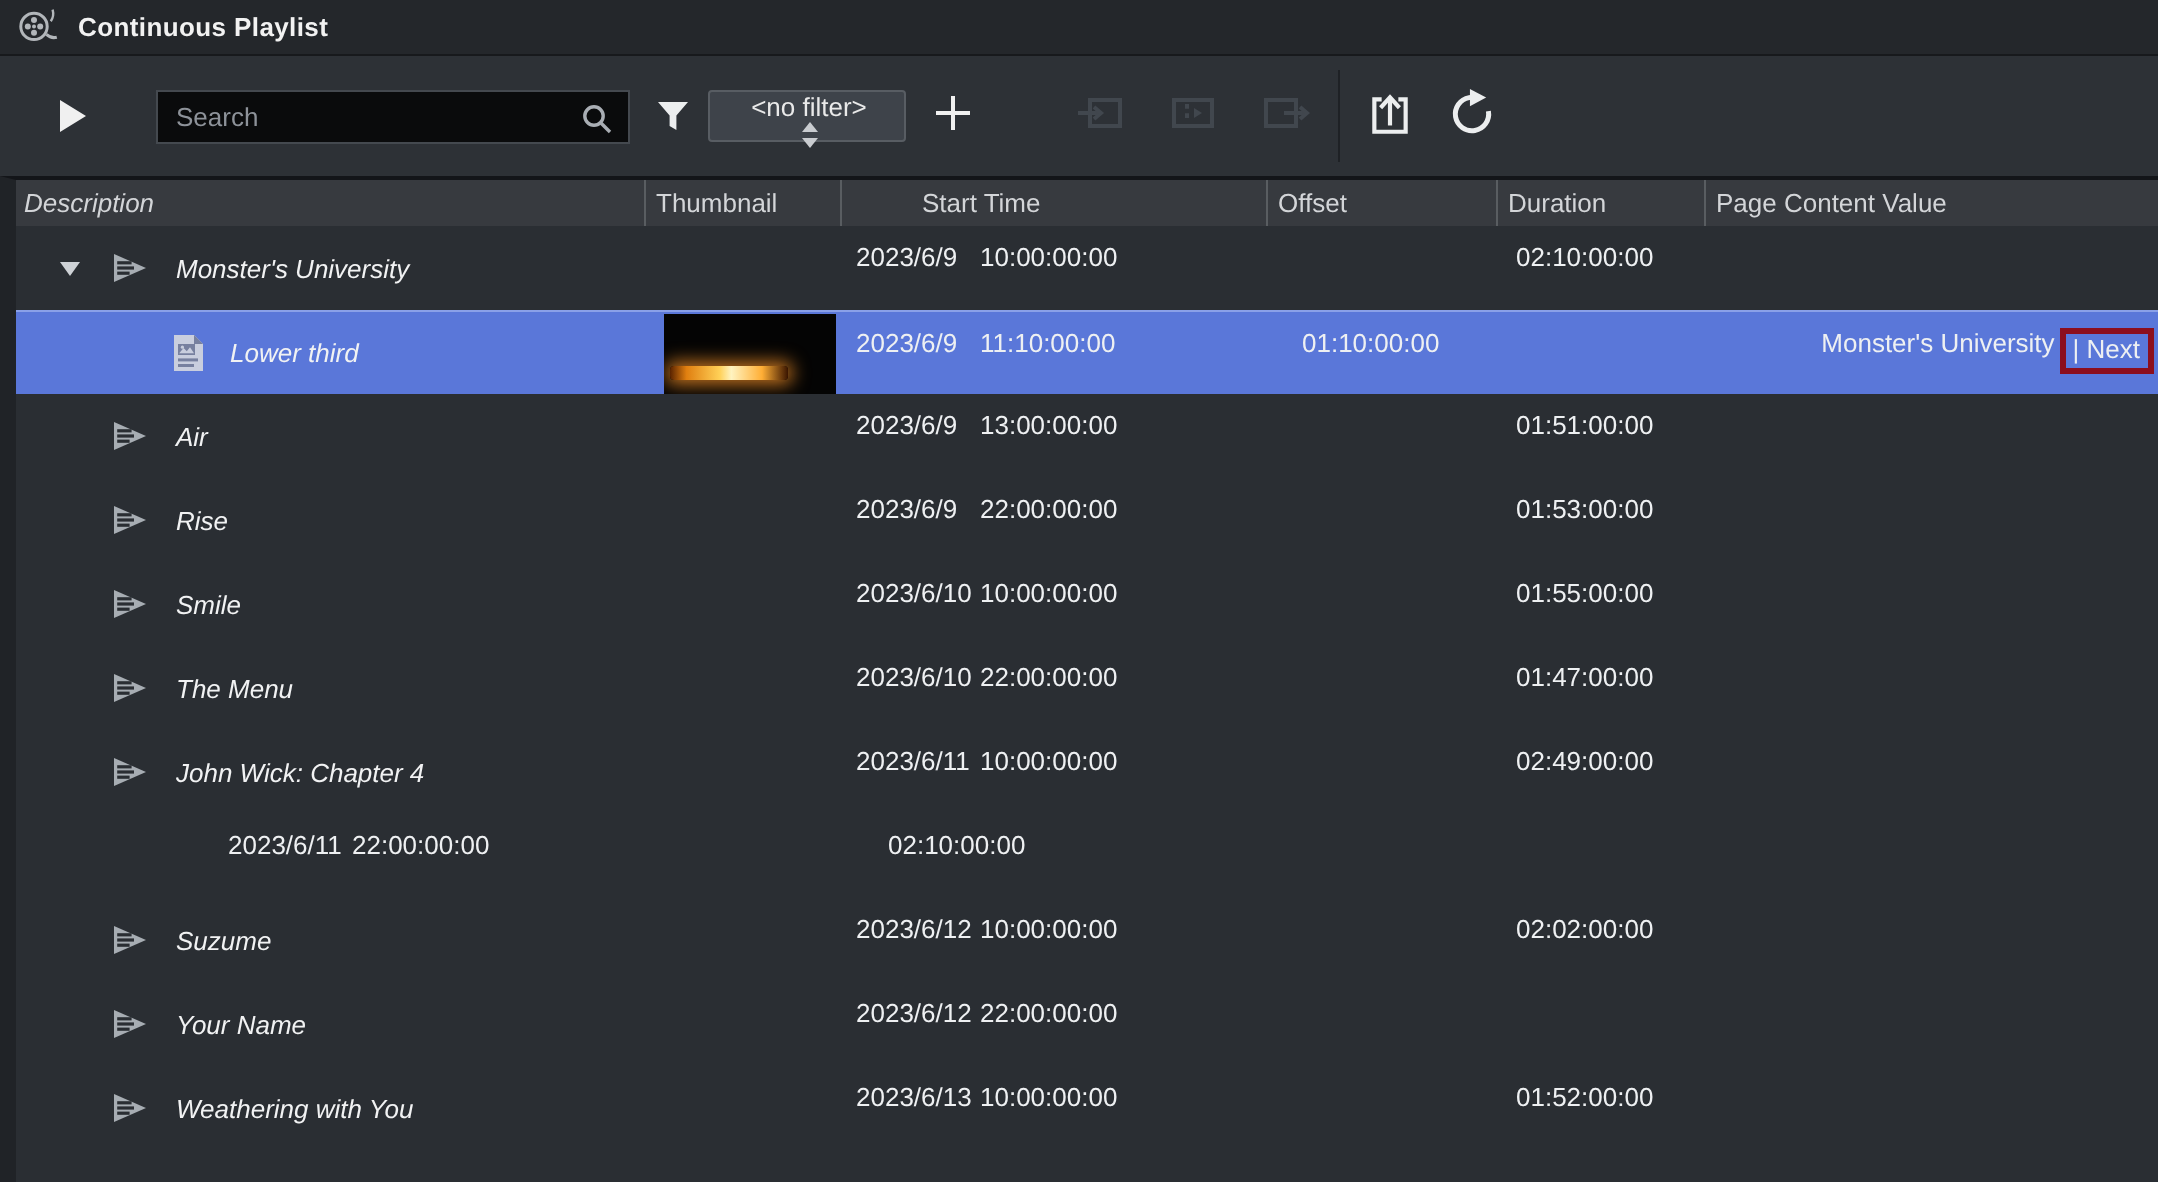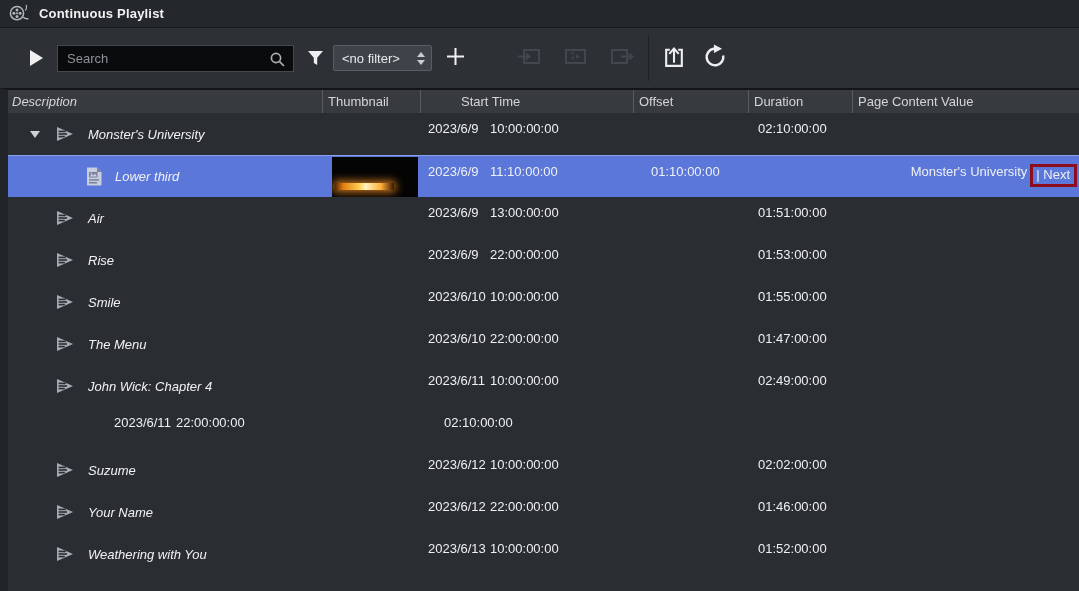--- a/index.html
+++ b/index.html
@@ -11,26 +11,26 @@
   *{box-sizing:border-box;}
 
   
   .titlebar{height:28px;background:#24272b;display:flex;align-items:center;border-bottom:1px solid #17191c;}
   .titlebar .appicon{margin-left:8px;display:flex;align-items:center;}
   .titlebar .title{margin-left:9px;font-weight:bold;font-size:13px;color:#f2f2f2;letter-spacing:.2px;}
 
   
   .toolbar{height:60px;background:#2d3136;display:flex;align-items:center;position:relative;}
   .tb-play{margin-left:30px;width:0;height:0;border-top:8px solid transparent;border-bottom:8px solid transparent;border-left:13px solid #f0f0f0;cursor:pointer;}
-  .searchbox{margin-left:14px;width:237px;height:27px;background:#0a0b0c;border:1px solid #44494f;display:flex;align-items:center;position:relative;}
+  .searchbox{margin-left:35px;width:237px;height:27px;background:#0a0b0c;border:1px solid #44494f;display:flex;align-items:center;position:relative;}
   .searchbox input{flex:1;background:transparent;border:none;outline:none;color:#d6d6d6;font-family:"Liberation Sans",sans-serif;font-size:13px;padding:0 28px 0 9px;}
   .searchbox input::placeholder{color:#8d9299;}
   .searchbox .mag{position:absolute;right:7px;top:5px;}
   .tb-filter{margin-left:13px;display:flex;align-items:center;}
-  .dropdown{margin-left:9px;width:99px;height:26px;background:#3e434a;border:1px solid #585d63;border-radius:2px;display:flex;align-items:center;justify-content:space-between;padding:0 6px 0 8px;cursor:pointer;}
+  .dropdown{margin-left:9px;width:99px;height:26px;background:#3e434a;border:1px solid #585d63;border-radius:2px;display:flex;align-items:center;justify-content:space-between;padding:0 6px 0 8px;cursor:pointer;flex-direction:column;}
   .dropdown .ddval{color:#e9e9e9;font-size:13px;white-space:nowrap;}
   .dropdown .spin{display:flex;flex-direction:column;gap:3px;align-items:center;}
   .tri-up{width:0;height:0;border-left:4px solid transparent;border-right:4px solid transparent;border-bottom:5px solid #c9ccd0;}
   .tri-dn{width:0;height:0;border-left:4px solid transparent;border-right:4px solid transparent;border-top:5px solid #c9ccd0;}
   .tb-plus{margin-left:14px;display:flex;align-items:center;cursor:pointer;}
   .tb-group{margin-left:52px;display:flex;align-items:center;gap:21px;}
   .tb-btn{display:flex;align-items:center;cursor:pointer;}
   .tb-divider{margin-left:14px;width:1px;height:46px;background:#1e2125;}
   .tb-publish{margin-left:12px;}
   .tb-refresh{margin-left:15px;}
@@ -404,21 +404,20 @@
               </svg>
             </span>
             <span class="rowlabel">Your Name</span>
           </div>
           <div class="cell c1"></div>
           <div class="cell val c2">
             <span class="datecol">2023/6/12</span>
             <span>22:00:00:00</span>
           </div>
           <div class="cell val c3"></div>
-          <div class="cell val c4">01:46:00:00</div>
           <div class="cell val c5"></div>
         </div>
         <div class="trow">
           <div class="cell desc c0">
             <span class="expander-slot" style="margin-left: 12px;"></span>
             <span class="rowicon">
               <svg width="18" height="16" viewBox="0 0 18 16">
                 <polygon points="1,1 17,8 1,15" fill="#a7adb3"></polygon>
                 <rect x="2.6" y="4.6" width="7.2" height="1.6" fill="#2a2e33"></rect>
                 <rect x="2.6" y="7.2" width="8.4" height="1.6" fill="#2a2e33"></rect>

